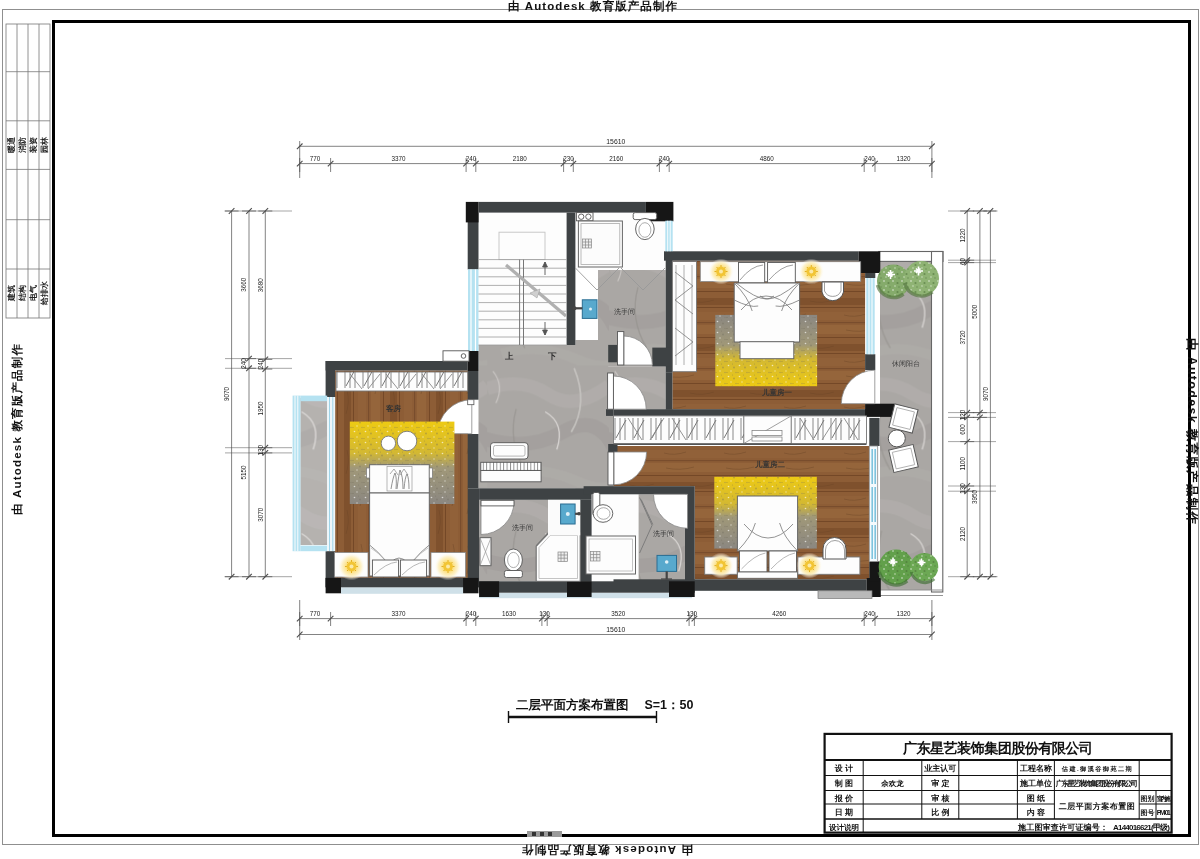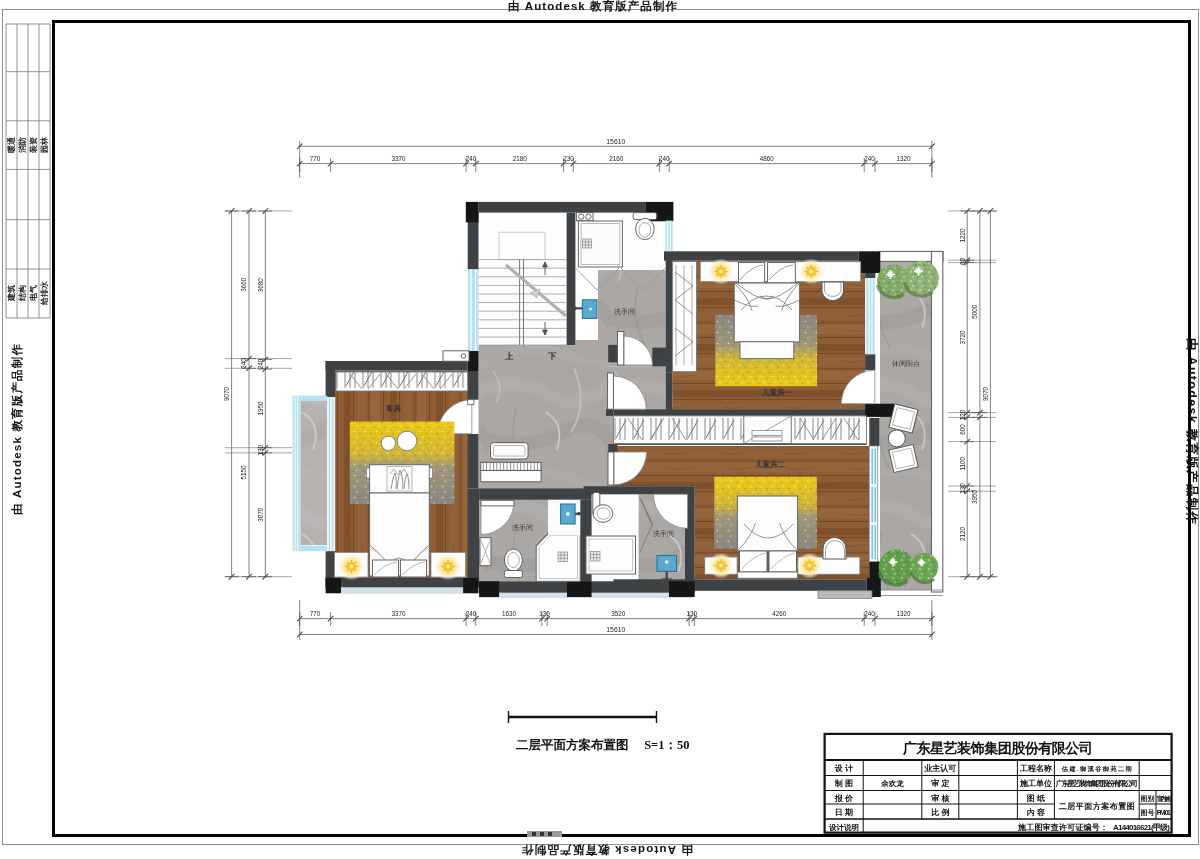--- a/index.html
+++ b/index.html
@@ -795,21 +795,21 @@
 <text transform="translate(964.6,488.6) rotate(-90)" font-size="6.3">130</text>
 <text transform="translate(964.6,533.9) rotate(-90)" font-size="6.3">2120</text>
 <text transform="translate(977.3,311.8) rotate(-90)" font-size="6.3">5000</text>
 <text transform="translate(977.3,497.0) rotate(-90)" font-size="6.3">3950</text>
 <text transform="translate(987.8,393.9) rotate(-90)" font-size="6.3">9070</text>
 </g>
 </g>
 </g>
 </svg>
 
-<div class="abs" style="left:516px;top:737px;font-size:12.5px;font-weight:bold;color:#111;white-space:nowrap;font-family:Liberation Serif, serif;">二层平面方案布置图　 S=1：50</div>
+<div class="abs" style="left:516px;top:697px;font-size:12.5px;font-weight:bold;color:#111;white-space:nowrap;">二层平面方案布置图　 S=1：50</div>
 <svg class="abs" style="left:505px;top:710px;" width="155" height="16" viewBox="0 0 155 16">
   <line x1="3" y1="7" x2="152" y2="7" stroke="#111" stroke-width="2.6"></line>
   <line x1="3.5" y1="1" x2="3.5" y2="13" stroke="#111" stroke-width="1.4"></line>
   <line x1="151.5" y1="1" x2="151.5" y2="13" stroke="#111" stroke-width="1.4"></line>
 </svg>
 
 <svg class="abs" style="left:820px;top:730px;" width="360" height="108" viewBox="0 0 360 108">
   <g stroke="#111" fill="none">
     <rect x="4.6" y="3.9" width="347" height="98.7" stroke-width="2.2"></rect>
     <line x1="4.6" y1="30" x2="351.6" y2="30" stroke-width="1.8"></line>

